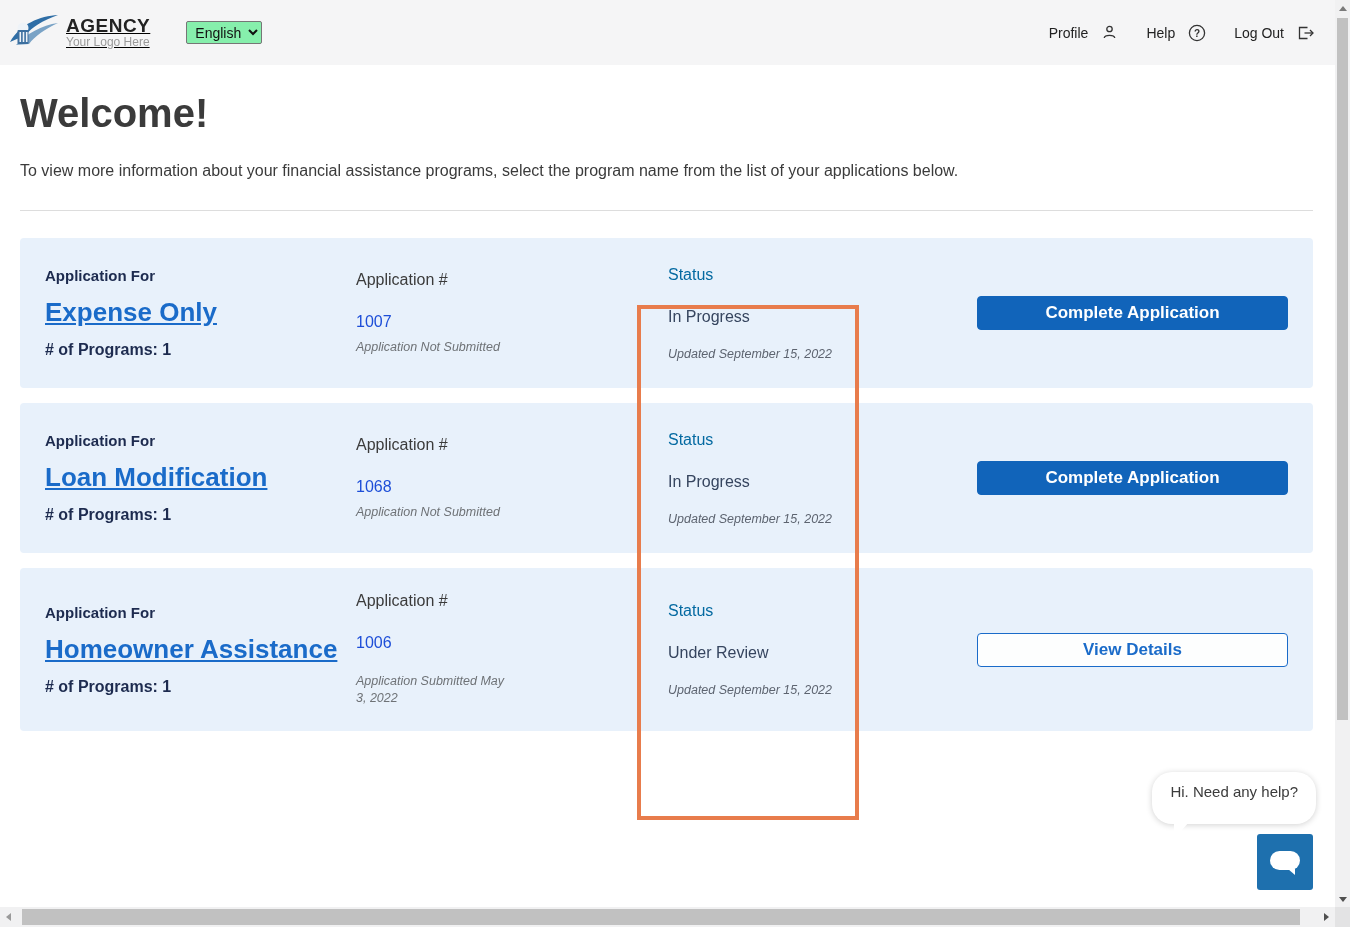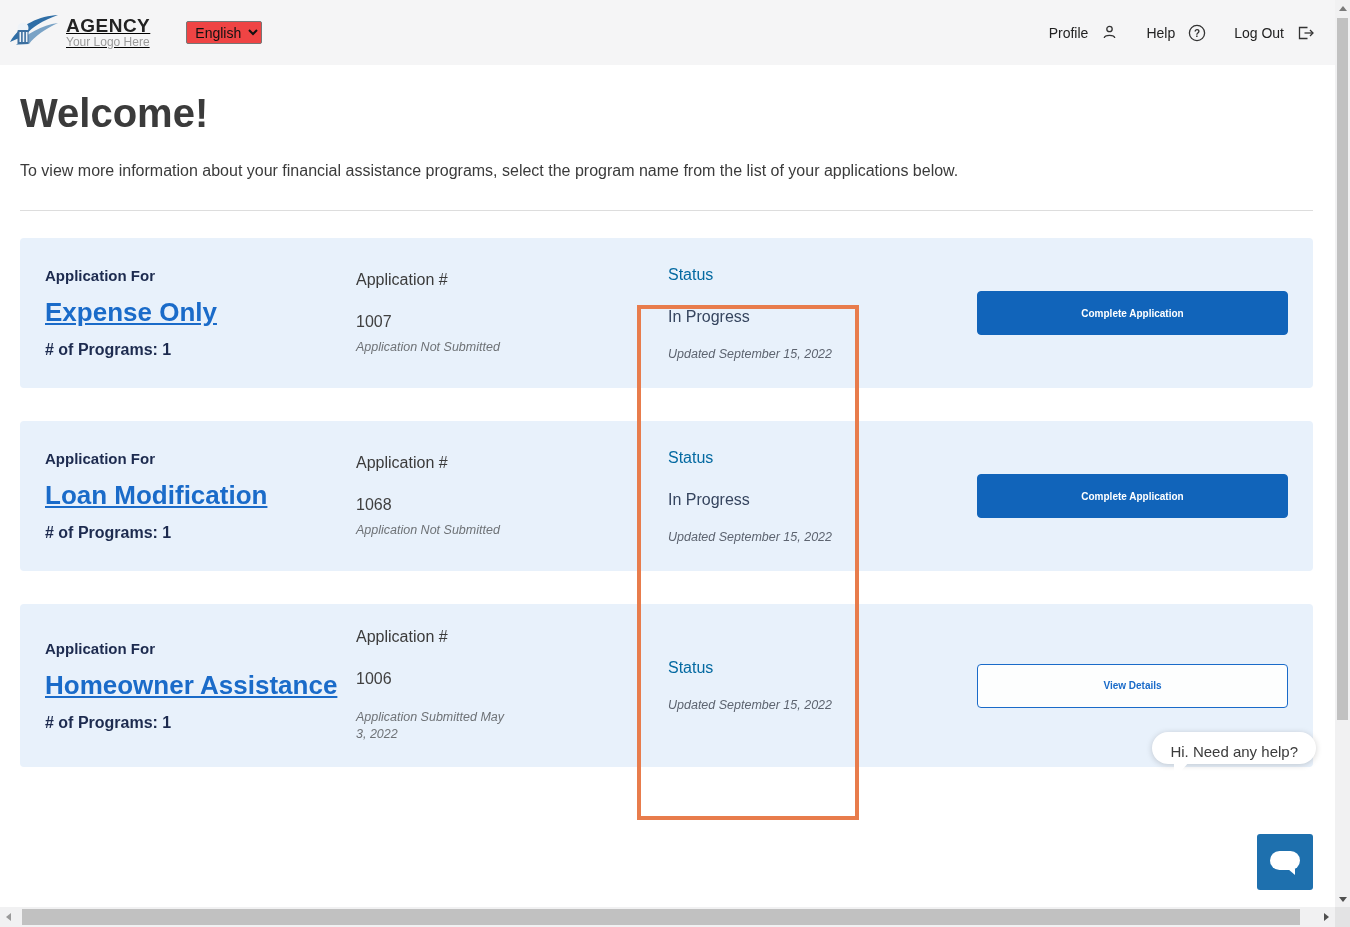--- a/index.html
+++ b/index.html
@@ -8,63 +8,63 @@
   .page { position:relative; width:1350px; height:927px; background:#ffffff; overflow:hidden; }
 
   
   .header { position:absolute; top:0; left:0; width:1335px; height:65px; background:#f5f5f6;
             display:flex; align-items:center; }
   .logo-wrap { display:flex; align-items:center; margin-left:8px; }
   .logo-text { margin-left:6px;text-decoration:underline; }
   .logo-title { font-size:19px; font-weight:bold; letter-spacing:.5px; color:#222; line-height:20px; }
   .logo-subtitle { font-size:12px; color:#9a9a9a; line-height:13px; }
   .lang-select { margin-left:36px; font-family:"Liberation Sans", sans-serif; font-size:14px;
-                 height:23px; padding:0 4px; border:1px solid #767676; border-radius:2px; background:#ef4444; color:#111; }
+                 height:23px; padding:0 4px; border:1px solid #767676; border-radius:2px; background:#86efac; color:#111; }
   .header-nav { margin-left:auto; margin-right:20px; display:flex; align-items:center; gap:28px; }
   .nav-item { display:flex; align-items:center; gap:13px; font-size:14px; color:#222; cursor:pointer; }
   .nav-item svg { display:block; }
 
   
   .main { position:absolute; top:65px; left:0; width:1335px; padding:0 22px 0 20px; }
   .welcome-title { margin-top:24px; font-size:40px; line-height:48px; font-weight:bold; color:#3b3b3b; }
   .intro { margin-top:24px; font-size:16px; line-height:19px; color:#3b3b3b; }
   .divider { margin-top:30px; border:none; border-top:1px solid #dddddd; height:0; }
   .section-title { margin-top:30px; font-size:30px; line-height:38px; font-weight:bold; color:#3b3b3b; }
 
-  .cards { margin-top:27px; display:flex; flex-direction:column; gap:33px;justify-content:space-between; }
+  .cards { margin-top:27px; display:flex; flex-direction:column; gap:15px;justify-content:space-between; }
   .card { background:#e8f1fb; border-radius:4px; padding:0 25px; height:150px;
           display:grid; grid-template-columns:311px 312px 289px 1fr; align-items:center; }
   .card.tall { height:163px; }
 
   .col-label { font-size:15px; font-weight:bold; color:#1d2b4f; }
   .program-link { display:inline-block; margin-top:13px; font-size:26px; font-weight:bold;
                   color:#1a6bc9; text-decoration:underline; cursor:pointer; }
   .programs-count { margin-top:13px; font-size:16px; font-weight:bold; color:#1d2b4f; }
 
   .col2-label { font-size:16px; color:#3b3b3b; }
-  .col2-value { margin-top:24px; font-size:16px; color:#404040; }
+  .col2-value { margin-top:24px; font-size:16px; color:#1d4ed8; }
   .col2-note  { margin-top:21px; font-size:12.5px; font-style:italic; color:#6e7276; max-width:150px; line-height:17px; }
   .col2-note.wide { max-width:230px;margin-top:8px; }
 
   .status-label { font-size:16px; color:#0369a1; }
   .status-value { margin-top:24px; font-size:16px; color:#36455f; }
   .status-updated { margin-top:21px; font-size:12.5px; font-style:italic; color:#5d6470; }
 
   .action-cell { justify-self:end; }
-  .btn { width:311px; height:44px; border-radius:4px; font-family:"Liberation Sans", sans-serif;
-         font-size:10px; font-weight:bold; cursor:pointer; display:flex; align-items:center; justify-content:center; }
+  .btn { width:311px; height:34px; border-radius:4px; font-family:"Liberation Sans", sans-serif;
+         font-size:17px; font-weight:bold; cursor:pointer; display:flex; align-items:center; justify-content:center; }
   .btn.primary { background:#1164ba; border:1px solid #1164ba; color:#ffffff; }
   .btn.outline { background:#fdfefe; border:1px solid #1a6bc9; color:#1a6bc9; }
 
   
   .highlight-box { position:absolute; left:637px; top:305px; width:222px; height:515px;
                    border:4px solid #e87c4c; pointer-events:none; }
 
   
-  .chat-bubble { position:absolute; top:732px; right:34px; height:32px; background:#ffffff;
+  .chat-bubble { position:absolute; top:772px; right:34px; height:52px; background:#ffffff;
                  border-radius:20px; padding:0 18px; line-height:40px; font-size:15px; color:#3b3b3b;
                  box-shadow:0 1px 6px rgba(0,0,0,.18); cursor:pointer; }
   .chat-bubble-tail { position:absolute; left:22px; bottom:-15px; width:0; height:0;
                       border-top:17px solid #ffffff; border-right:15px solid transparent; }
   .chat-button { position:absolute; left:1257px; top:834px; width:56px; height:56px; background:#1e70ae;
                  border:none; border-radius:3px; cursor:pointer; display:flex; align-items:center; justify-content:center; }
   .chat-icon { position:relative; width:30px; height:26px; }
   .chat-icon .bubble { position:absolute; top:2px; left:0; width:30px; height:19px; background:#ffffff; border-radius:9.5px; }
   .chat-icon .tail { position:absolute; left:18px; top:20px; width:0; height:0;
                      border-top:6px solid #ffffff; border-left:7px solid transparent; }
@@ -196,20 +196,21 @@
           <a class="program-link">Homeowner Assistance</a>
           <div class="programs-count"># of Programs: 1</div>
         </div>
         <div>
           <div class="col2-label">Application #</div>
           <div class="col2-value">1006</div>
           <div class="col2-note">Application Submitted May 3, 2022</div>
         </div>
         <div>
           <div class="status-label">Status</div>
+          <div class="status-value">Under Review</div>
           <div class="status-updated">Updated September 15, 2022</div>
         </div>
         <div class="action-cell">
           <button class="btn outline">View Details</button>
         </div>
       </div>
 
     </div>
   </div>
 

